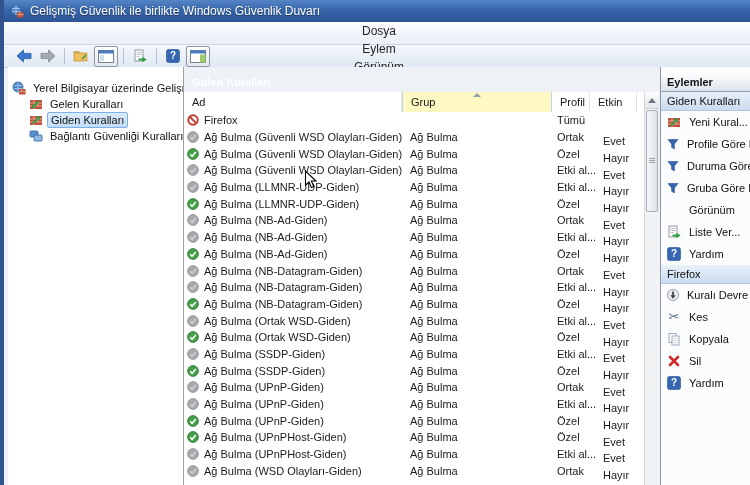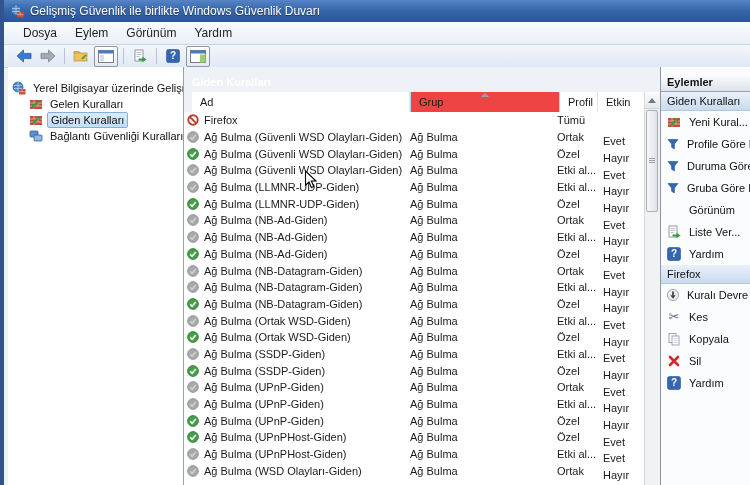--- a/index.html
+++ b/index.html
@@ -7,21 +7,21 @@
     position:relative;width:750px;height:485px;overflow:hidden;box-sizing:border-box;
     font-family:"Liberation Sans",sans-serif;background:#eef1f5;
     border-left:4px solid #31538f;
   }
   
   .titlebar{height:22px;background:linear-gradient(#5585c6,#3866ab 45%,#2b5496);
     display:flex;align-items:center;padding-left:6px;color:#fff;font-size:12px;}
   .titlebar .ttl{margin-left:6px;white-space:nowrap;text-shadow:0 1px 1px rgba(0,0,0,.45);}
   
   .menubar{height:22px;background:linear-gradient(#fafcfe,#e9eff8);border-bottom:1px solid #ccd5e3;
-    display:flex;align-items:center;padding-left:10px;font-size:12px;color:#222;}
+    display:flex;align-items:center;padding-left:4px;font-size:12px;color:#222;flex-direction:column;}
   .menu-item{padding:2px 9px;cursor:default;}
   
   .toolbar{height:22px;background:linear-gradient(#f4f7fb,#dfe8f4);border-bottom:1px solid #c3cddd;
     display:flex;align-items:center;padding-left:8px;}
   .tbtn{display:flex;align-items:center;justify-content:center;width:22px;height:19px;margin:0 1px;}
   .tbtn.framed{border:1px solid #8d96a6;border-radius:2px;background:linear-gradient(#fefefe,#e4e9f1);}
   .tsep{width:1px;height:16px;background:#b9c2d2;margin:0 4px;}
   
   .content{position:absolute;top:67px;left:4px;right:0;bottom:0;background:#eef1f5;}
   
@@ -33,25 +33,25 @@
   .tree-row.child{padding-left:21px;}
   .tree-row.root{padding-left:4px;}
   .tree-label{padding:0 3px;line-height:14px;}
   .tree-row.selected .tree-label{background:linear-gradient(#ddecfc,#c2ddf8);
     border:1px solid #7eb0e8;border-radius:2px;}
   
   .main-panel{position:absolute;left:176px;top:0;bottom:0;width:475px;}
   .main-header{position:absolute;top:6px;left:0;right:0;height:19px;
     background:linear-gradient(#7c8188,#595e64 55%,#51555);
     color:#fff;font-weight:bold;font-size:11px;line-height:19px;padding-left:8px;box-sizing:border-box;}
-  .list-header{position:absolute;top:25px;left:8px;right:14px;height:20px;background:#fff;
+  .list-header{position:absolute;top:25px;left:0;right:14px;height:20px;background:#fff;
     border-bottom:1px solid #dcdcdc;display:flex;font-size:11px;color:#1a1a1a;}
   .hcell{box-sizing:border-box;padding:4px 0 0 8px;border-right:1px solid #e4e4e4;position:relative;
     white-space:nowrap;overflow:hidden;}
-  .hcell.sorted{background:#ef4444;border-left:1px solid #bcd8f0;border-right:1px solid #bcd8f0;}
+  .hcell.sorted{background:#fef9c3;border-left:1px solid #bcd8f0;border-right:1px solid #bcd8f0;}
   .hcell .sortmark{position:absolute;top:1px;left:50%;margin-left:-4px;width:0;height:0;
     border-left:4px solid transparent;border-right:4px solid transparent;border-bottom:4px solid #93a1b2;}
   .rows{position:absolute;top:45px;left:0;right:14px;bottom:0;background:#fff;overflow:hidden;}
   .row{display:flex;align-items:center;height:16.7px;font-size:11px;color:#1a1a1a;}
   .cell{box-sizing:border-box;white-space:nowrap;overflow:hidden;}
   .cell.c-name{display:flex;align-items:center;padding-left:3px;}
   .cell.c-name .ic{margin-right:5px;display:flex;}
   .c0{width:218px;} .c1{width:150px;padding-left:8px;} .c2{width:46px;padding-left:5px;} .c3{width:47px;padding-left:5px;margin-top:42px;}
   
   .scrollbar{position:absolute;top:25px;right:0;width:14px;bottom:0;background:#f1f2f4;

